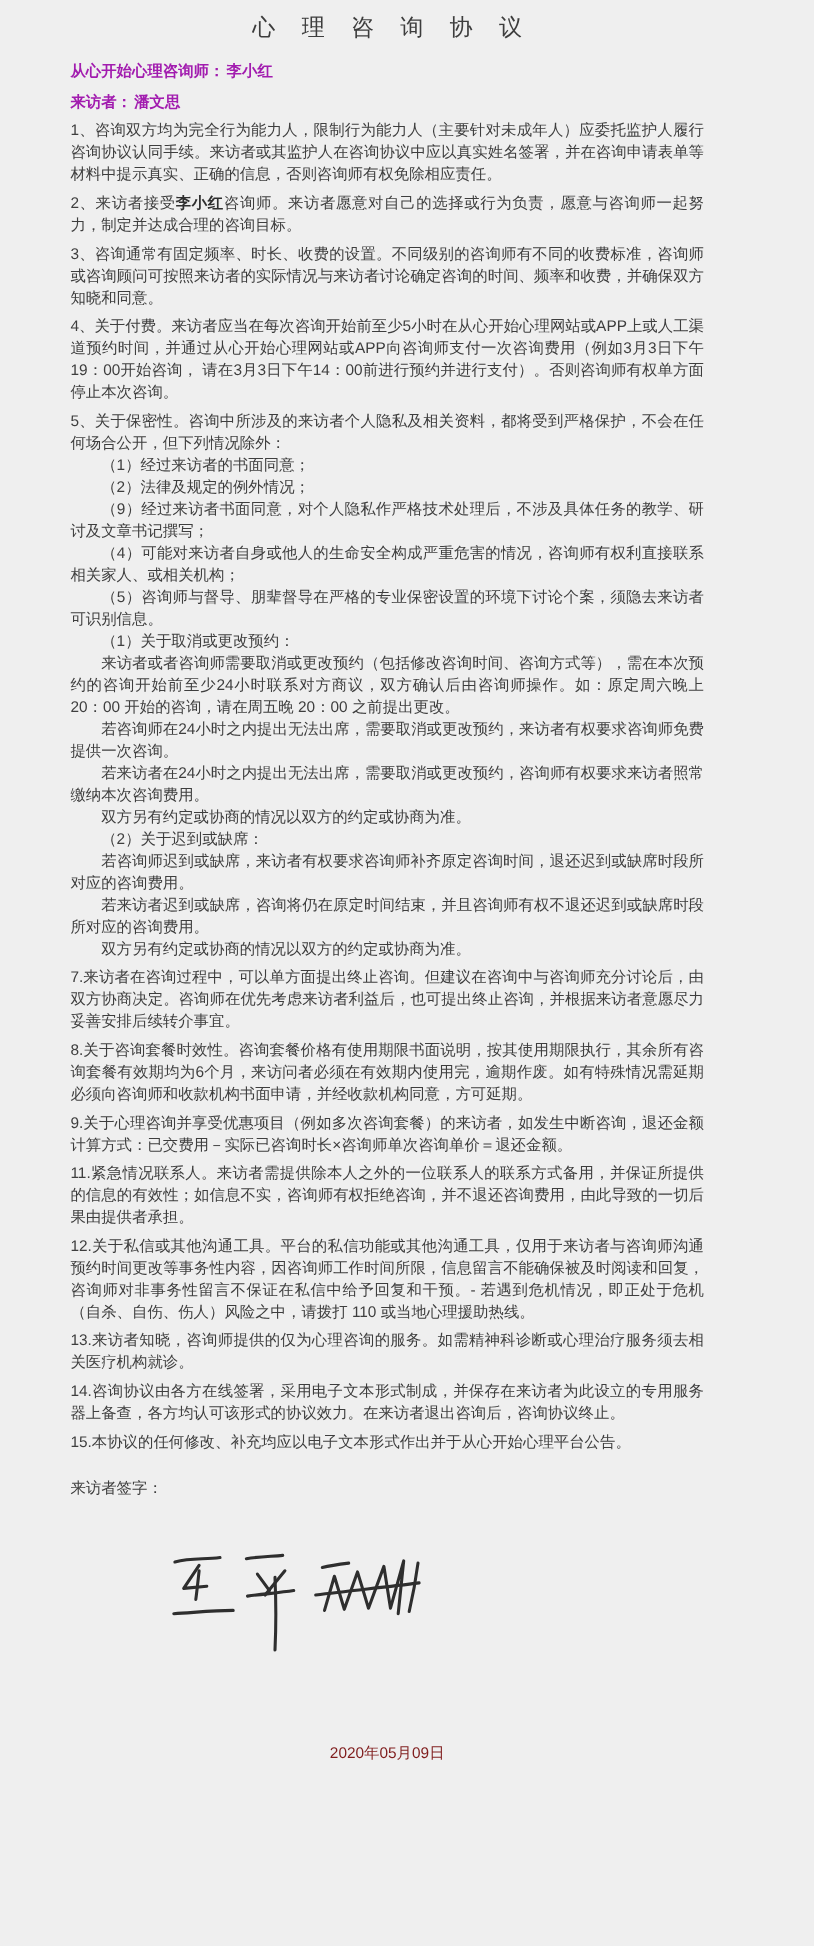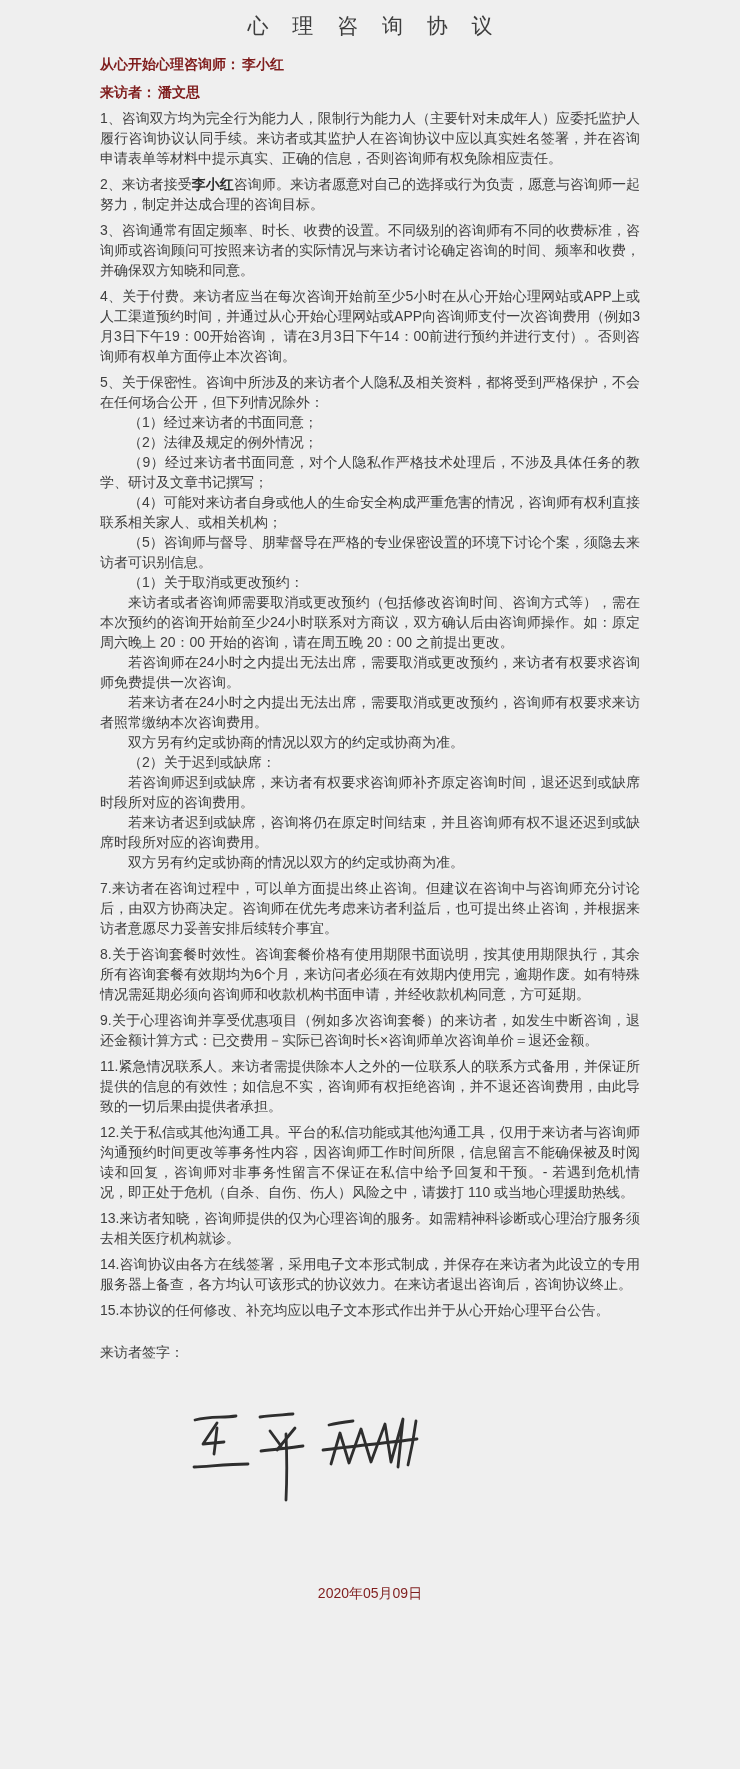--- a/index.html
+++ b/index.html
@@ -8,36 +8,36 @@
     height: 1769px;
     background: #efefef;
     font-family: "Liberation Sans", "DejaVu Sans", sans-serif;
     color: #3e3e3e;
     overflow: hidden;
   }
   .page {
     box-sizing: border-box;
     width: 740px;
     height: 1769px;
-    padding: 6px 100px 0 100px;
+    padding: 6px 100px 0 64px;
   }
   .title {
     font-size: 21px;
     font-weight: 400;
     color: #3d3d3d;
     text-align: center;
     letter-spacing: 9px;
     text-indent: 9px;
     margin: 6px 0 14px 0;
     line-height: 28px;
   }
   .head {
     font-size: 14px;
     font-weight: 700;
-    color: #7f1d1d;
+    color: #a21caf;
     line-height: 20px;
     margin: 0 0 8px 0;
   }
   .head.visitor { margin-bottom: 1px; }
   .head .name { margin-left: 2px; }
   .body-text { }
   .body-text p {
     font-size: 14px;
     line-height: 20px;
     color: #3e3e3e;

